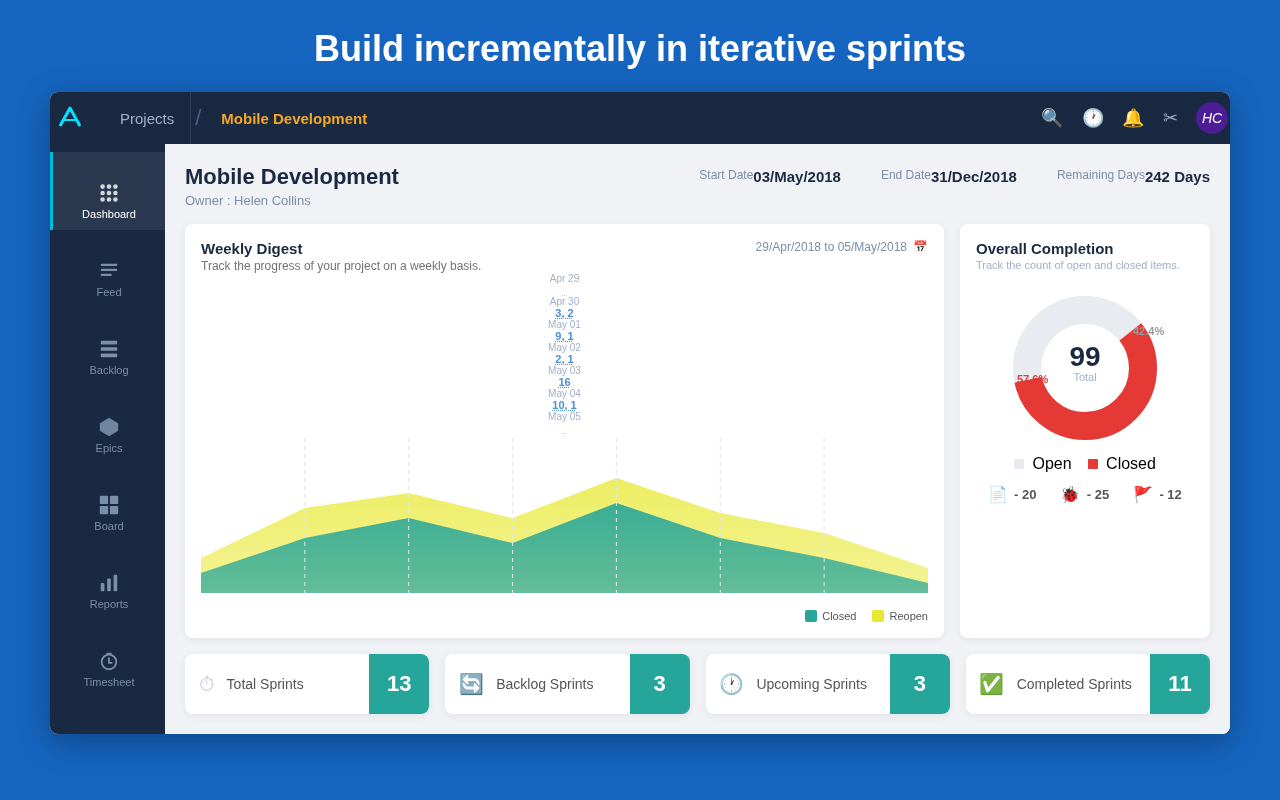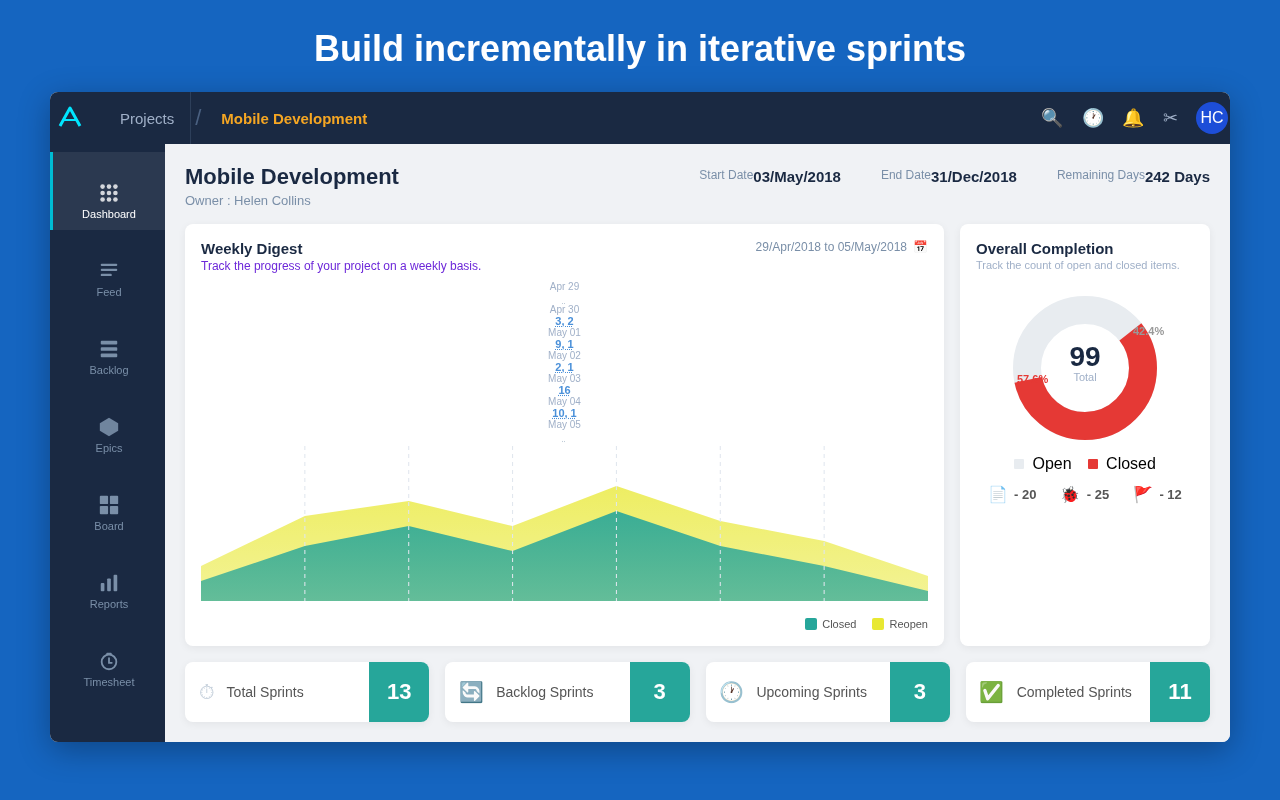--- a/index.html
+++ b/index.html
@@ -77,27 +77,28 @@
     }
     .topnav-icon {
       color: #a0b0c8;
       font-size: 18px;
       cursor: pointer;
     }
     .topnav-avatar {
       width: 32px;
       height: 32px;
       border-radius: 50%;
-      background: #1d4ed8;
+      background: #4c1d95;
       overflow: hidden;
       display: flex;
       align-items: center;
       justify-content: center;
-      font-size: 16px;
+      font-size: 14px;
       color: white;
+      font-style: italic;
     }
     
     .main-layout {
       display: flex;
       flex: 1;
       height: 620px;
     }
     
     .sidebar {
       width: 115px;
@@ -190,30 +191,29 @@
       border-radius: 8px;
       padding: 16px;
       display: flex;
       flex-direction: column;
       box-shadow: 0 2px 8px rgba(0,0,0,0.06);
     }
     .card-header {
       display: flex;
       justify-content: space-between;
       align-items: flex-start;
-      margin-bottom: 8px;
     }
     .card-title {
       font-size: 15px;
       font-weight: 700;
       color: #1a2942;
     }
     .card-subtitle {
       font-size: 12px;
-      color: #6d28d9;
+      color: #737373;
       margin-top: 2px;
     }
     .date-range {
       font-size: 12px;
       color: #7a8fa8;
       display: flex;
       align-items: center;
       gap: 6px;
     }
     

